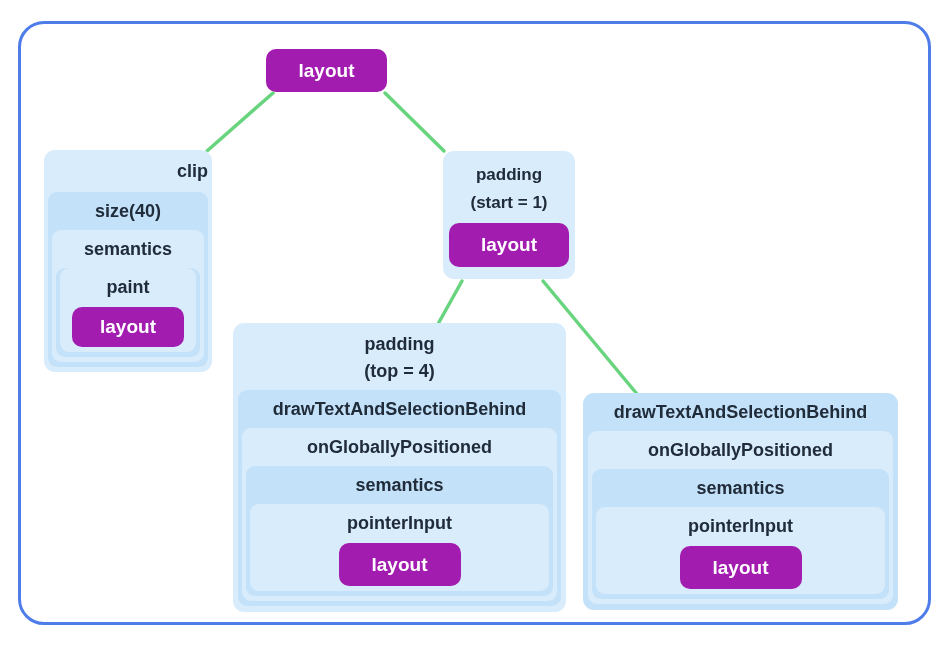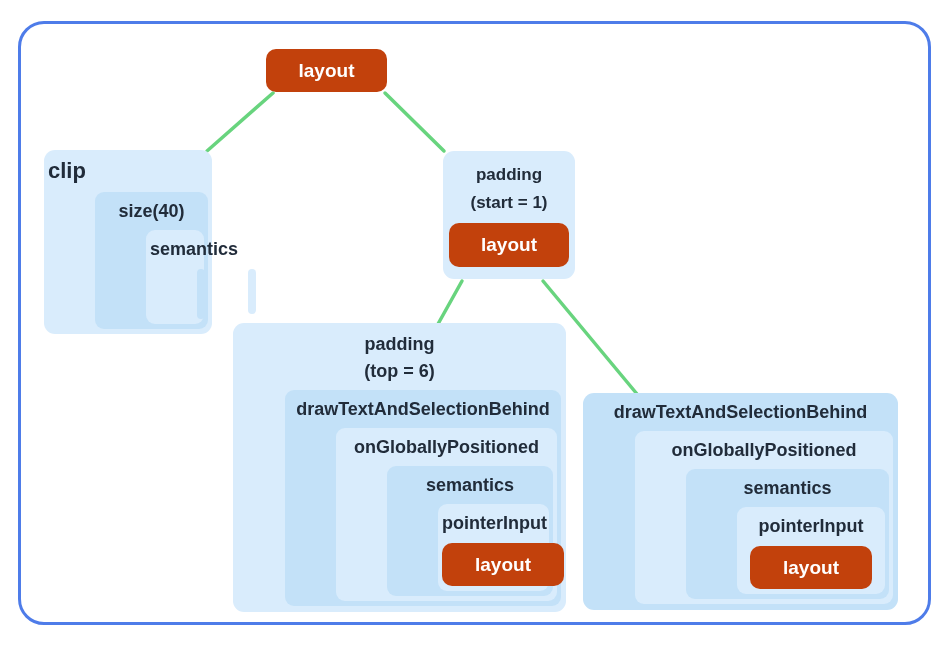--- a/index.html
+++ b/index.html
@@ -14,37 +14,37 @@
     border:3px solid #4e7ce9; border-radius:26px; box-sizing:border-box;
     background:transparent;
   }
   .connectors { position:absolute; left:0; top:0; width:950px; height:650px; }
   .connectors line { stroke:#68d47e; stroke-width:3.5; stroke-linecap:round; }
 
   .bx { position:absolute; box-sizing:border-box; border-radius:11px; }
   .light { background:#d9ecfc; }
   .dark  { background:#c3e1f8; }
 
-  .lvl { border-radius:9px; padding:0 4px 5px; box-sizing:border-box;margin-left:47px; }
+  .lvl { border-radius:9px; padding:0 4px 5px; box-sizing:border-box; }
   .t   { line-height:38px; font-size:18px; text-align:center; white-space:nowrap; }
 
   .green {
-    background:#c2410c; color:#ffffff; border-radius:10px;
+    background:#a21caf; color:#ffffff; border-radius:10px;
     text-align:center;
   }
 
   
   .root-node {
     left:266px; top:49px; width:121px; height:43px;
     line-height:43px; font-size:19px;
   }
 
   
   .clip-box { left:44px; top:150px; width:168px; padding:0 4px 5px; }
-  .clip-box .outer-t { line-height:42px; font-size:22px; text-align:left; }
+  .clip-box .outer-t { line-height:42px; font-size:18px; text-align:right; }
   .clip-box .leaf { height:40px; line-height:40px; margin:1px 8px 0; font-size:19px; }
 
   
   .pad-start-box { left:443px; top:151px; width:132px; padding:10px 6px 12px; }
   .pad-start-box .title-line { line-height:28px; font-size:17px; text-align:center; white-space:nowrap; }
   .pad-start-box .leaf { height:44px; line-height:44px; margin-top:6px; font-size:19px; }
 
   
   .pad-top-box { left:233px; top:323px; width:333px; padding:8px 5px 6px; }
   .pad-top-box .title-line { line-height:27px; font-size:18px; text-align:center; white-space:nowrap; }
@@ -72,36 +72,37 @@
   <div class="bx green root-node">layout</div>
 
   <div class="bx light clip-box">
     <div class="outer-t">clip</div>
     <div class="lvl dark">
       <div class="t">size(40)</div>
       <div class="lvl light">
         <div class="t">semantics</div>
         <div class="lvl dark">
           <div class="lvl light">
+            <div class="t">paint</div>
             <div class="green leaf">layout</div>
           </div>
         </div>
       </div>
     </div>
   </div>
 
   <div class="bx light pad-start-box">
     <div class="title-line">padding</div>
     <div class="title-line">(start = 1)</div>
     <div class="green leaf">layout</div>
   </div>
 
   <div class="bx light pad-top-box">
     <div class="title-line">padding</div>
-    <div class="title-line">(top = 6)</div>
+    <div class="title-line">(top = 4)</div>
     <div class="lvl dark first-lvl">
       <div class="t">drawTextAndSelectionBehind</div>
       <div class="lvl light">
         <div class="t">onGloballyPositioned</div>
         <div class="lvl dark">
           <div class="t">semantics</div>
           <div class="lvl light">
             <div class="t">pointerInput</div>
             <div class="green leaf-wide">layout</div>
           </div>

